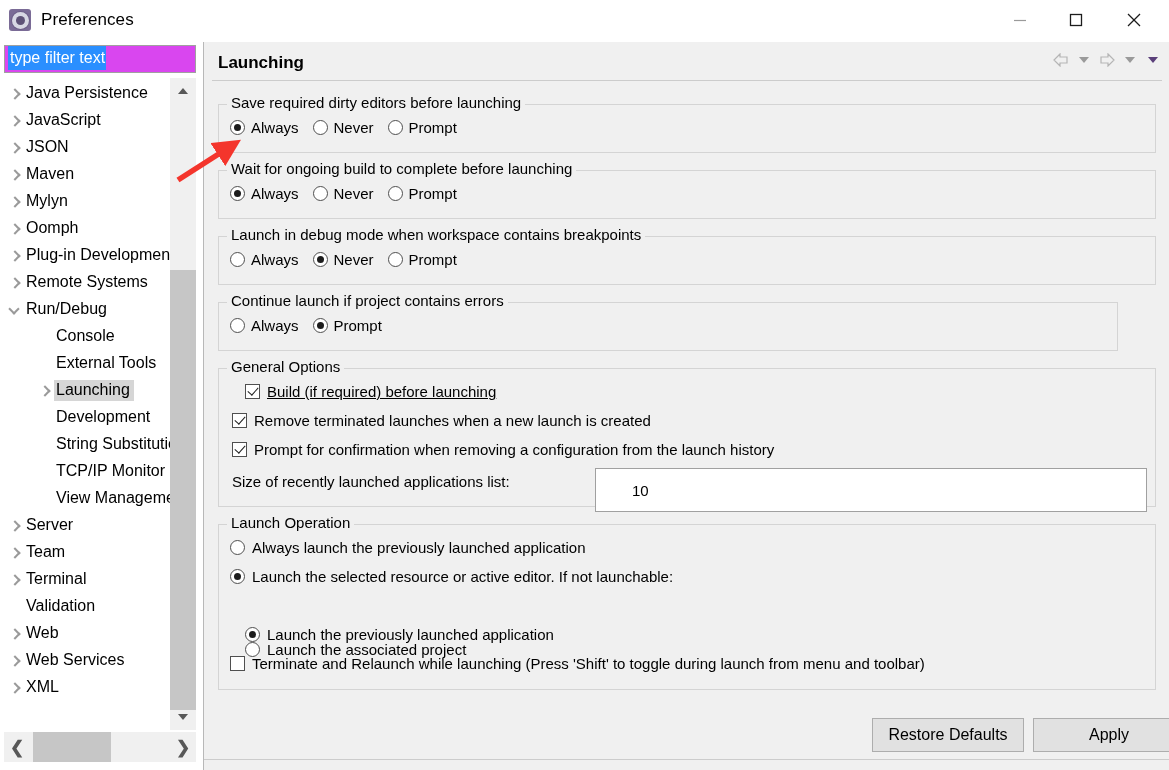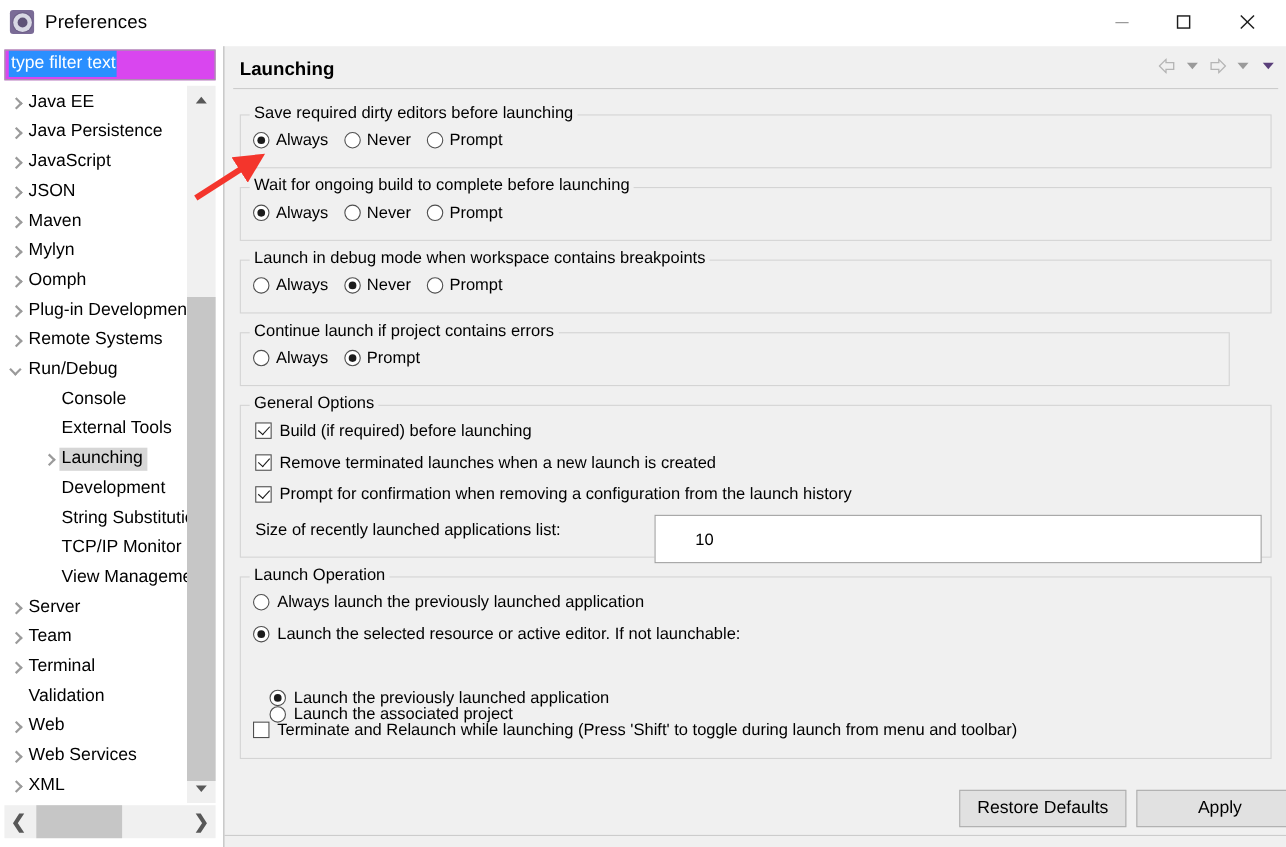--- a/index.html
+++ b/index.html
@@ -264,26 +264,20 @@
 <div id="filter-box">
   <span id="filter-text">type filter text</span>
 </div>
 
 <div id="tree-panel">
   <div id="tree-list">
       <div class="tree-row">
         <span class="tree-arrow">
           <span class="chev"></span>
         </span>
-        <span class="tree-label">Java EE</span>
-      </div>
-      <div class="tree-row">
-        <span class="tree-arrow">
-          <span class="chev"></span>
-        </span>
         <span class="tree-label">Java Persistence</span>
       </div>
       <div class="tree-row">
         <span class="tree-arrow">
           <span class="chev"></span>
         </span>
         <span class="tree-label">JavaScript</span>
       </div>
       <div class="tree-row">
         <span class="tree-arrow">
@@ -507,21 +501,21 @@
       <div class="opt">
         <span class="radio checked"></span>
         <span class="opt-label">Prompt</span>
       </div>
     </div>
   </div>
 
   <div class="group" style="left:14px; top:326px; width:938px; height:139px;">
     <span class="glabel">General Options</span>
 
-    <div class="cb-row" style="left:13px; top:14px;">
+    <div class="cb-row" style="left:26px; top:14px;text-decoration:underline;">
       <span class="checkbox checked"></span>
       <span class="opt-label">Build (if required) before launching</span>
     </div>
     <div class="cb-row" style="left:13px; top:43px;">
       <span class="checkbox checked"></span>
       <span class="opt-label">Remove terminated launches when a new launch is created</span>
     </div>
     <div class="cb-row" style="left:13px; top:72px;">
       <span class="checkbox checked"></span>
       <span class="opt-label">Prompt for confirmation when removing a configuration from the launch history</span>

